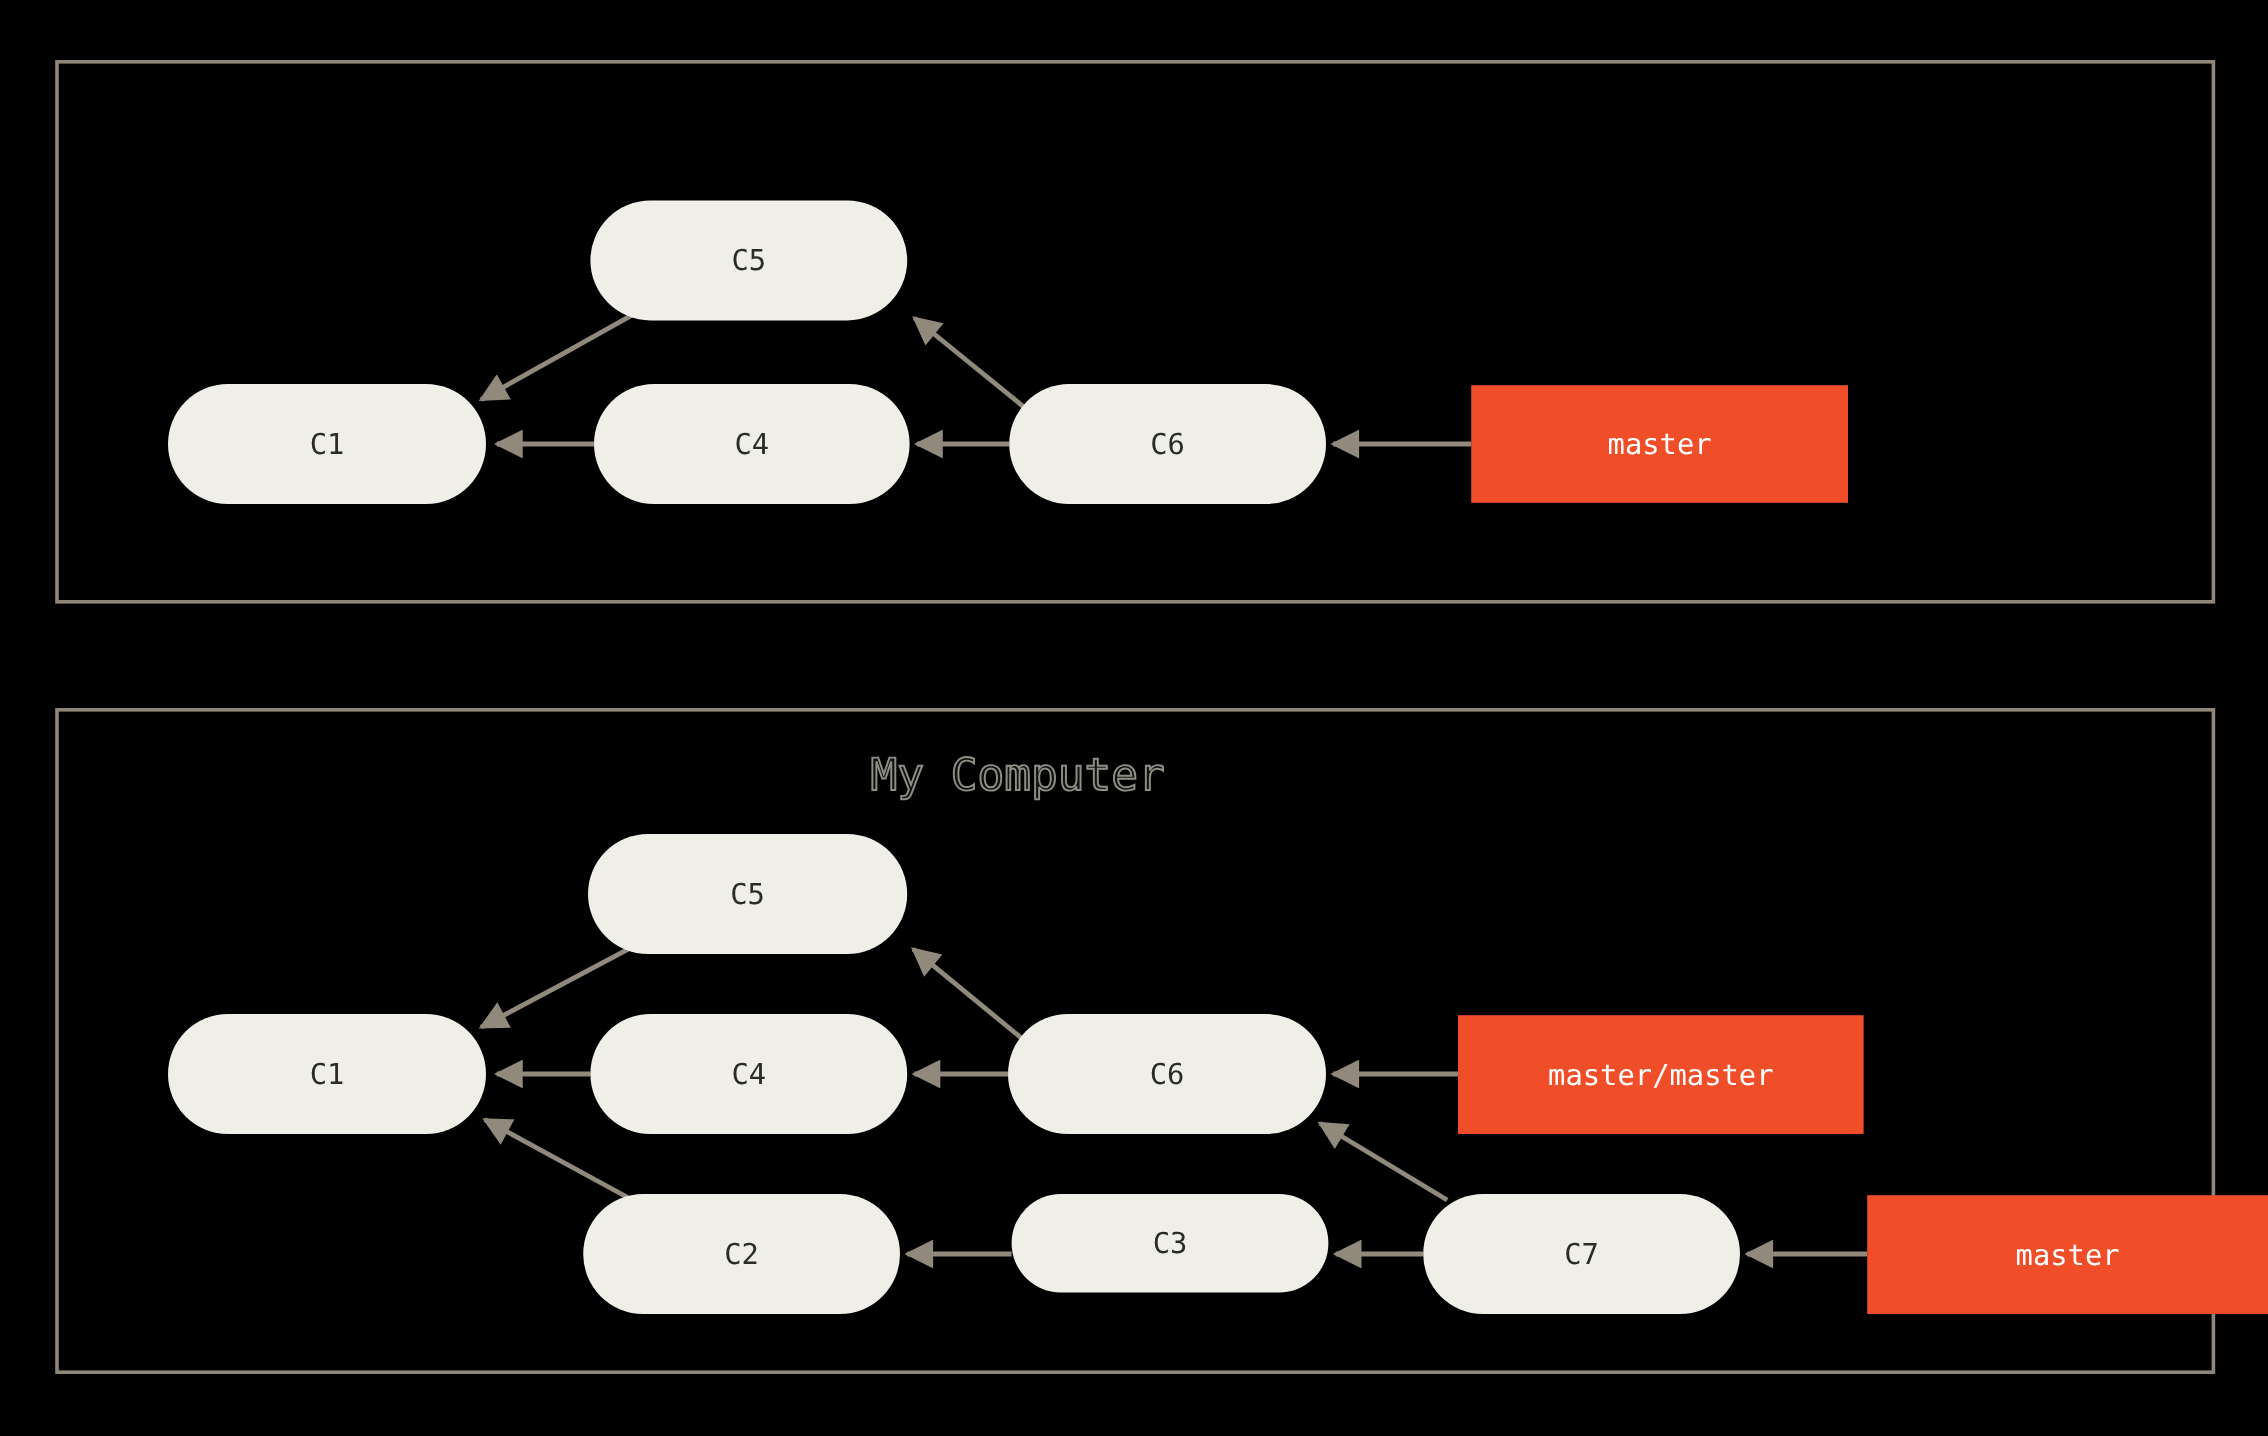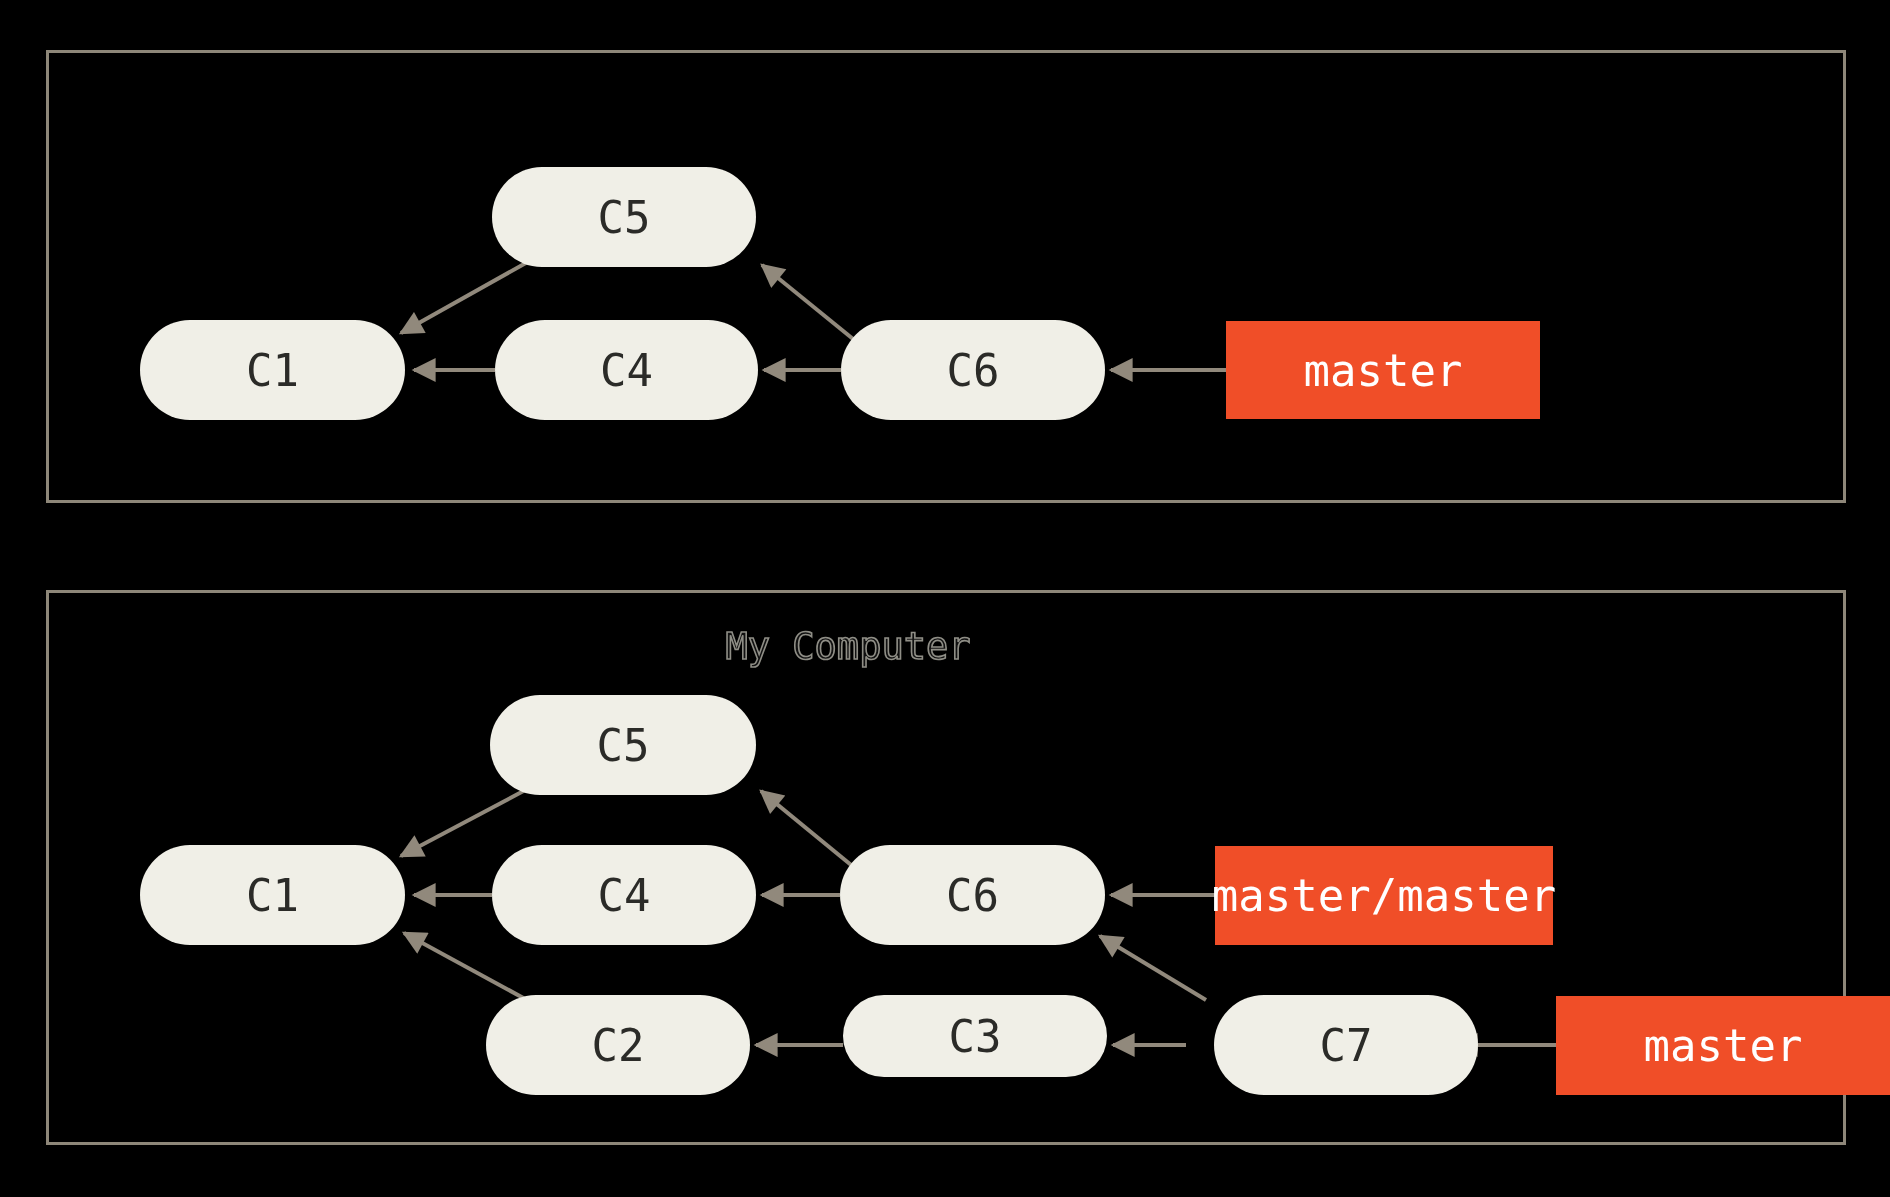--- a/index.html
+++ b/index.html
@@ -11,21 +11,21 @@
     position:absolute;border:3px solid var(--frame,#8e8779);
     box-sizing:border-box;background:transparent;
   }
   .panel-title{
     position:absolute;transform:translate(-50%,-50%);
     font-size:37px;white-space:nowrap;
     color:#101010;-webkit-text-stroke:1.6px var(--titleStroke,#8f8e86);
   }
   .node{
     position:absolute;display:flex;align-items:center;justify-content:center;
-    font-size:44px;box-sizing:border-box;white-space:nowrap;
+    font-size:24px;box-sizing:border-box;white-space:nowrap;
   }
   .node.commit{
     background:var(--nodeFill,#f0efe7);border-radius:52px;color:var(--nodeText,#2b2b28);
   }
   .node.branch{
     background:var(--accent,#f04e28);color:#ffffff;text-align:right;
   }
   svg.edges{position:absolute;left:0;top:0;pointer-events:none;}
   svg.edges line{stroke:var(--line,#91897c);stroke-width:4;}
   svg.edges marker path{fill:var(--line,#91897c);}
@@ -68,15 +68,15 @@
     <div class="node commit" style="left: 495px; top: 320px; width: 263px; height: 100px;">C4</div>
     <div class="node commit" style="left: 841px; top: 320px; width: 264px; height: 100px;">C6</div>
     <div class="node branch" style="left: 1226px; top: 321px; width: 314px; height: 98px;">master</div>
     <div class="node commit" style="left: 490px; top: 695px; width: 266px; height: 100px;">C5</div>
     <div class="node commit" style="left: 140px; top: 845px; width: 265px; height: 100px;">C1</div>
     <div class="node commit" style="left: 492px; top: 845px; width: 264px; height: 100px;">C4</div>
     <div class="node commit" style="left: 840px; top: 845px; width: 265px; height: 100px;">C6</div>
     <div class="node branch" style="left: 1215px; top: 846px; width: 338px; height: 99px;">master/master</div>
     <div class="node commit" style="left: 486px; top: 995px; width: 264px; height: 100px;">C2</div>
     <div class="node commit" style="left: 843px; top: 995px; width: 264px; height: 82px;">C3</div>
-    <div class="node commit" style="left: 1214px; top: 995px; width: 264px; height: 100px;">C7</div>
+    <div class="node commit" style="left: 1186px; top: 995px; width: 264px; height: 100px;">C7</div>
     <div class="node branch" style="left: 1556px; top: 996px; width: 334px; height: 99px;">master</div>
   </div>
 
 </body></html>

